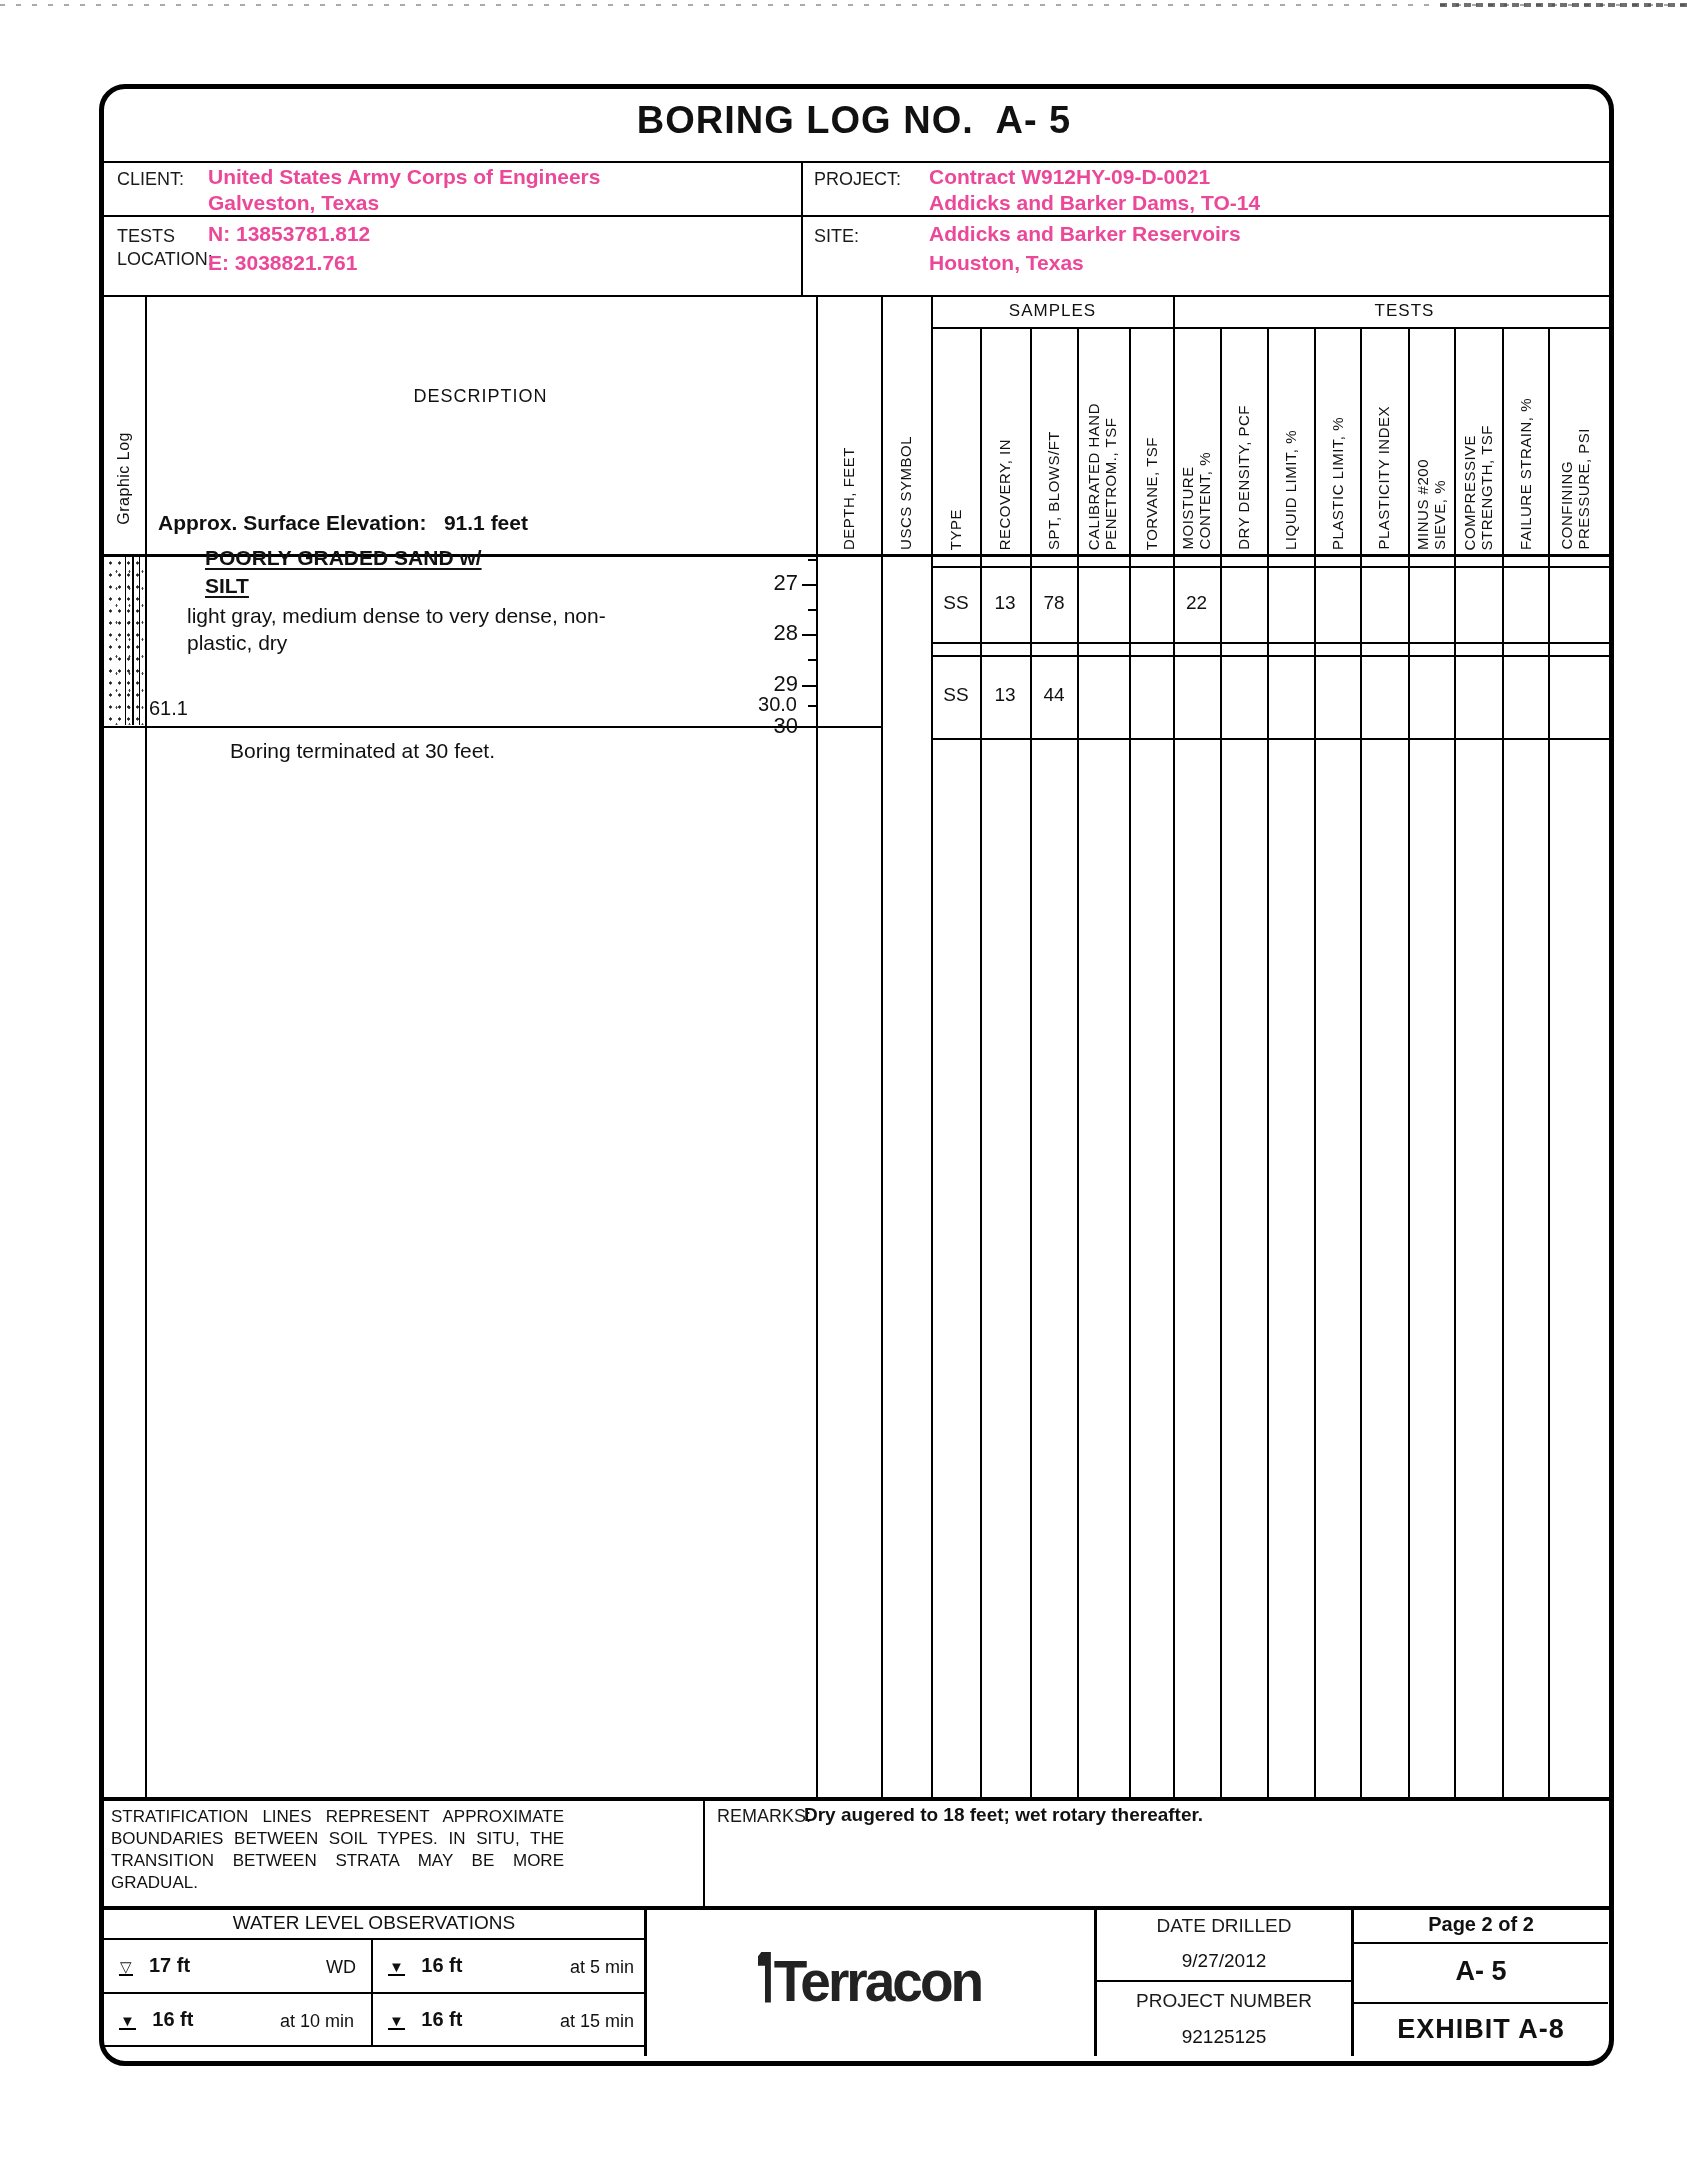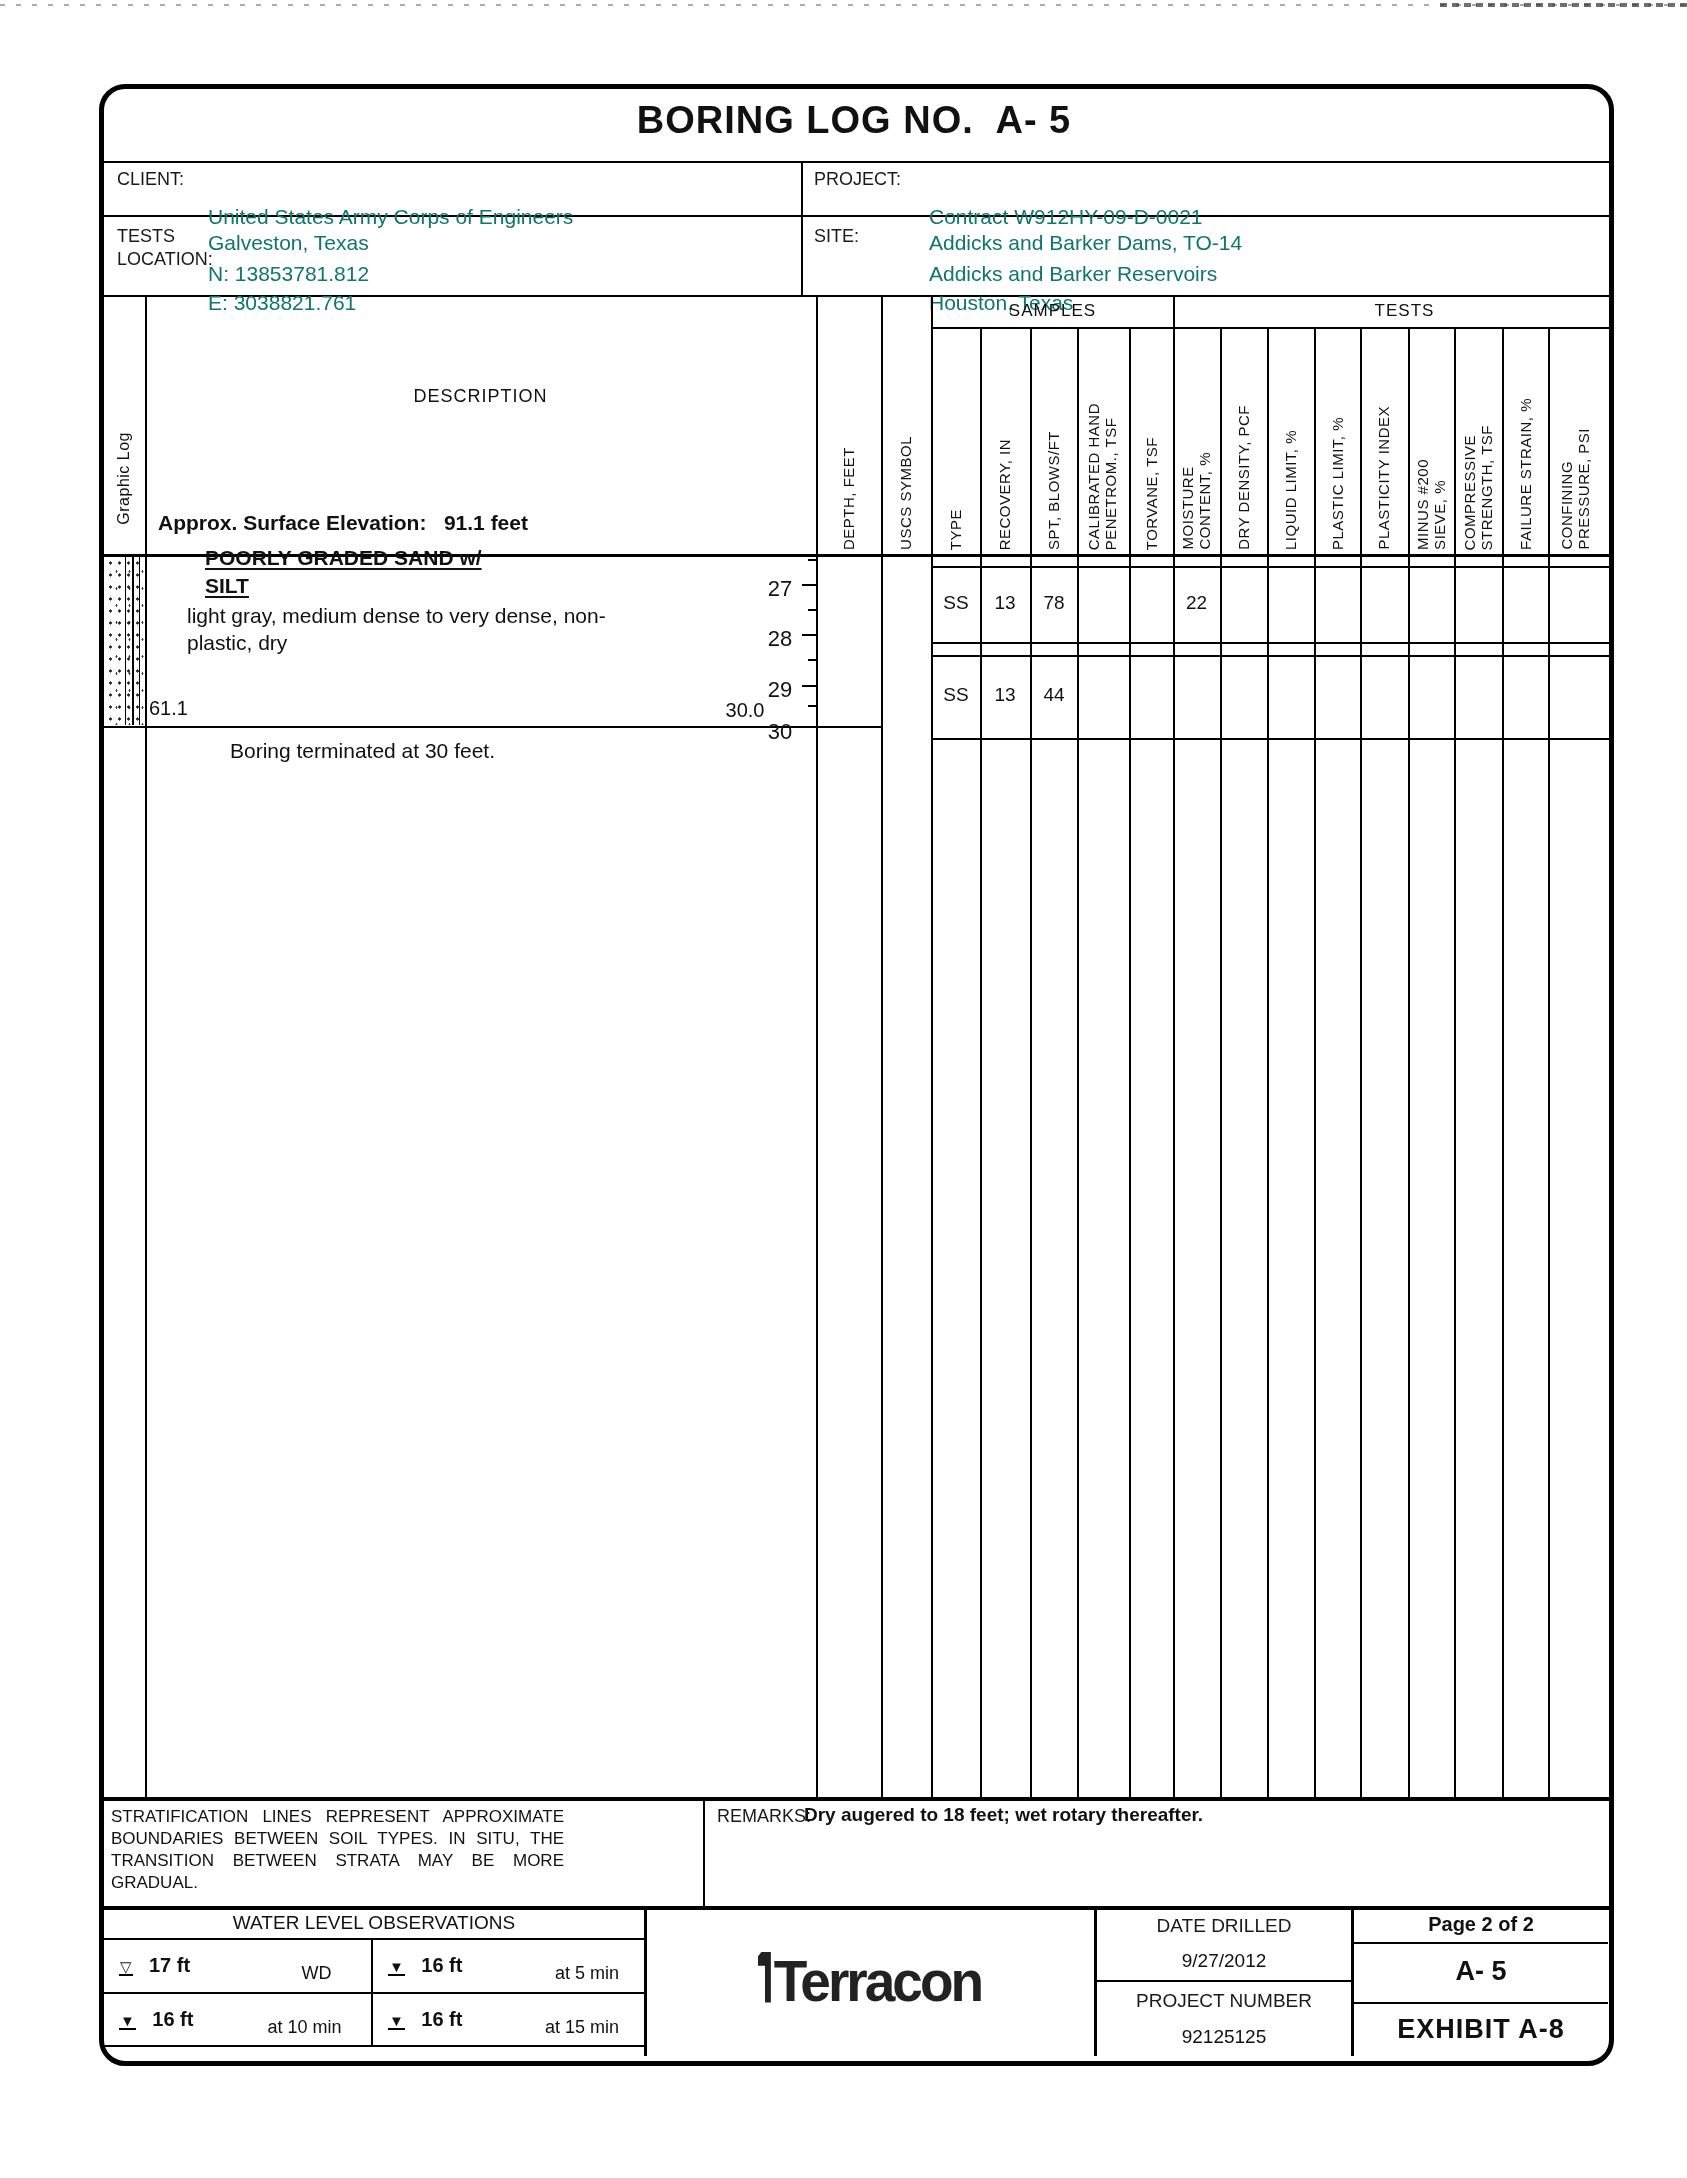--- a/index.html
+++ b/index.html
@@ -1,23 +1,23 @@
 <!DOCTYPE html>
 <html><head>
 <meta charset="utf-8">
 <style>
   html,body{margin:0;padding:0;background:#fff;}
   #page{position:relative;width:1687px;height:2178px;background:#fff;overflow:hidden;
         font-family:"Liberation Sans",sans-serif;color:#111;}
   .ln{position:absolute;background:#000;}
   .abs{position:absolute;}
   .lbl{font-size:18px;color:#1a1a1a;}
-  .val{font-size:21px;font-weight:normal;color:#0f766e;margin-top:40px;}
+  .val{font-size:21px;font-weight:bold;color:#ec4899;}
   .ctr{text-align:center;}
-  .rgt{text-align:center;margin-top:6px;}
+  .rgt{text-align:right;}
   
   .vh{position:absolute;display:flex;justify-content:center;align-items:flex-end;overflow:visible;}
   .vh span{writing-mode:vertical-rl;transform:rotate(180deg);font-size:15px;line-height:1.15;
            white-space:pre-line;color:#111;letter-spacing:0.5px;}
   .frame{position:absolute;left:99px;top:84px;width:1505px;height:1972px;
          border:5px solid #000;border-radius:26px;}
   .sand{background-image:radial-gradient(#222 1px, transparent 1.4px),radial-gradient(#444 0.8px, transparent 1.2px);
         background-size:9px 12px,13px 17px;background-position:0 0,4px 6px;}
   .tick{position:absolute;background:#000;height:2px;}
   .wsym{display:inline-block;font-size:15px;line-height:13px;border-bottom:2px solid #000;padding:0 1px 1px 1px;vertical-align:middle;}

